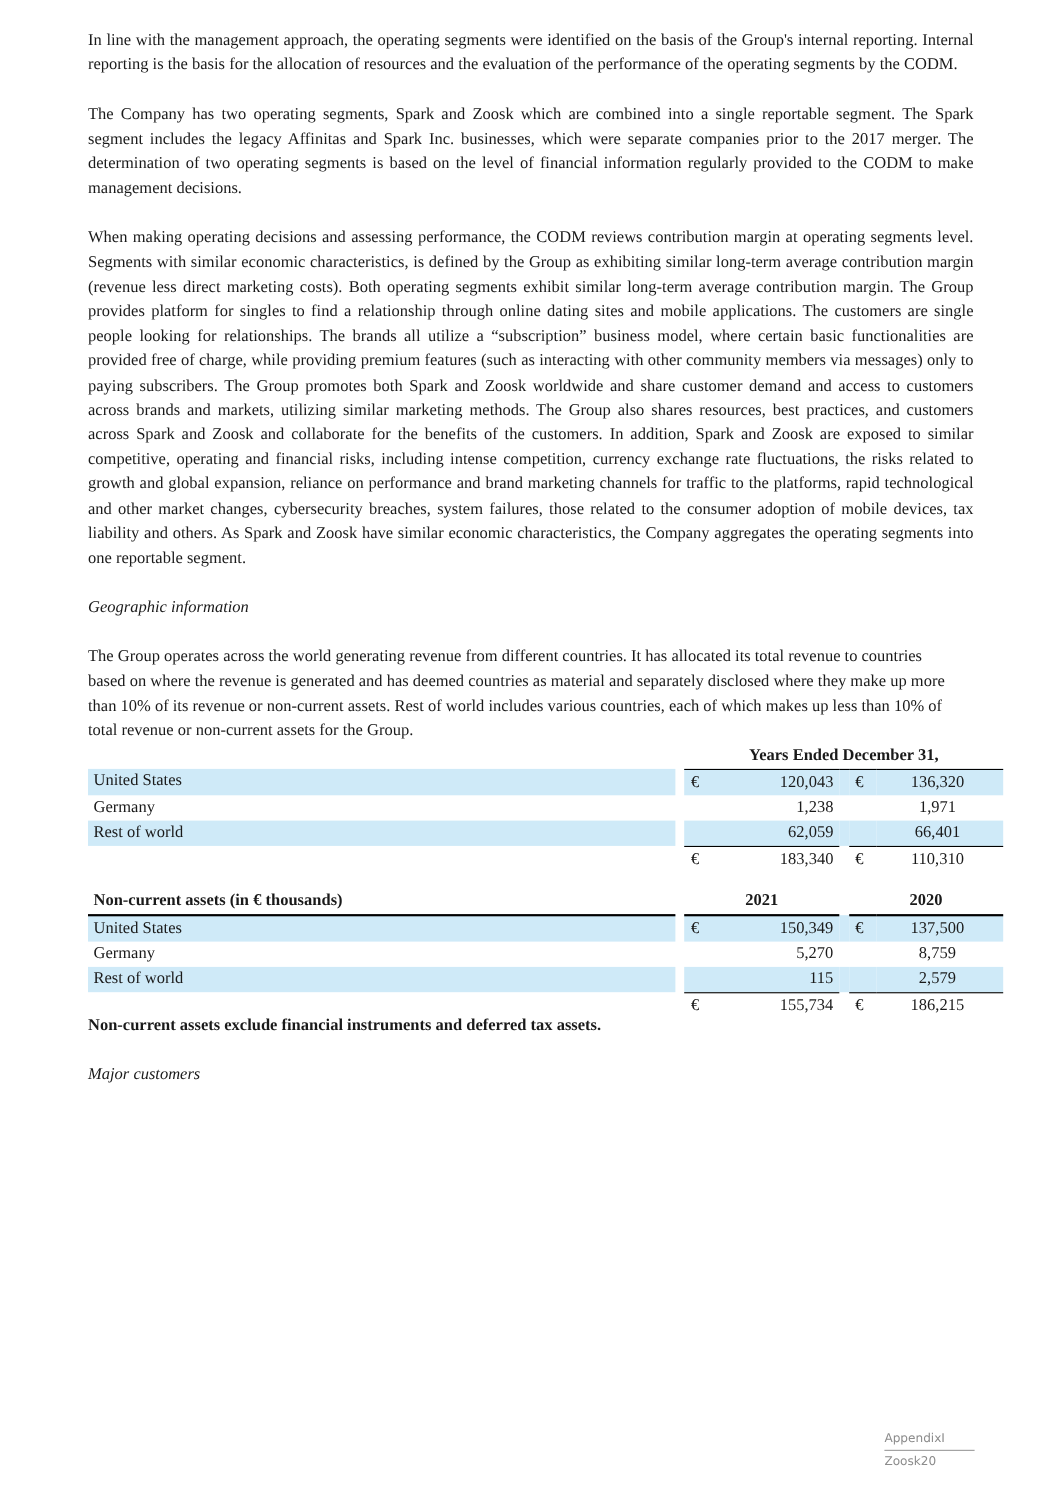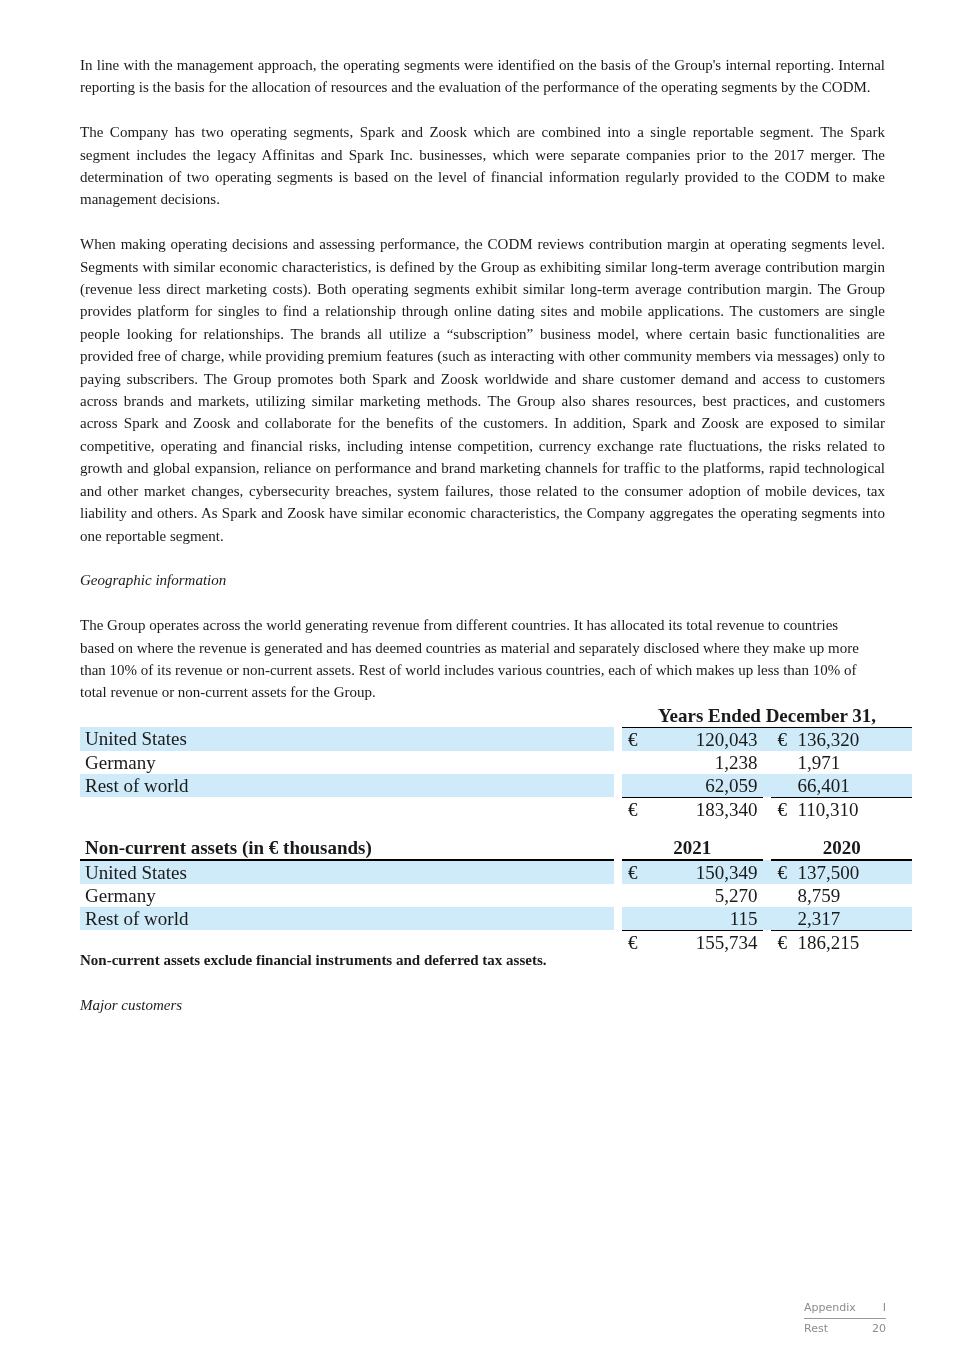--- a/index.html
+++ b/index.html
@@ -1,39 +1,39 @@
 <!DOCTYPE html>
 <html><head>
 <meta charset="utf-8">
 <style>
   html, body { margin:0; padding:0; background:#ffffff; }
   body { width:965px; height:1365px; position:relative; overflow:hidden;
          font-family:"Liberation Serif", serif; color:#1a1a1a; }
-  .page { position:absolute; left:80px; top:54px; width:805px; }
+  .page { position:absolute; left:80px; top:26px; width:805px; }
   p { margin:0; font-size:15px; line-height:22.4px; }
   .just { text-align:justify; }
   .gap { height:22.4px; }
   .italic { font-style:italic; }
-  table { border-collapse:collapse; width:832px; font-size:19px; }
+  table { border-collapse:collapse; width:832px; font-size:15px; }
   td { padding:0; height:23px; line-height:23px; }
   .c-label { width:533px; padding-left:5px; }
   .c-sp { width:8px; }
   .c-cur { width:22px; padding-left:6px; }
   .c-val { width:108px; text-align:right; padding-right:5px; }
   .c-sp2 { width:9px; }
   .c-cur2 { width:20px; padding-left:6px; }
-  .c-val2 { width:110px; text-align:left; padding-right:5px; }
+  .c-val2 { width:110px; text-align:center; padding-right:5px; }
   .shade td.c-label, .shade td.c-cur, .shade td.c-val, .shade td.c-cur2, .shade td.c-val2 { background:#cfeaf8; }
   .bold { font-weight:bold; }
   .hdr-label { border-bottom:2px solid #000; }
   .bline { border-bottom:1.5px solid #000; }
   .center { text-align:center; }
   .footer { position:absolute; left:804px; top:1298px; width:82px;
             font-family:"DejaVu Sans", sans-serif; font-size:11px; color:#8c8c8c; }
-  .footer .row { display:flex; justify-content:space-between; line-height:20px; }
+  .footer .row { display:flex; line-height:20px; }
   .footer .row.first { border-bottom:1px solid #9a9a9a; }
 </style>
 </head>
 <body>
 
 <div class="page">
   <p class="just">In line with the management approach, the operating segments were identified on the basis of the Group's internal reporting. Internal reporting is the basis for the allocation of resources and the evaluation of the performance of the operating segments by the CODM.</p>
   <div class="gap"></div>
   <p class="just">The Company has two operating segments, Spark and Zoosk which are combined into a single reportable segment. The Spark segment includes the legacy Affinitas and Spark Inc. businesses, which were separate companies prior to the 2017 merger. The determination of two operating segments is based on the level of financial information regularly provided to the CODM to make management decisions.</p>
   <div class="gap"></div>
@@ -119,21 +119,21 @@
           <td class="c-cur2"></td>
       <td class="c-val2">8,759</td>
     </tr>
     <tr class="shade">
       <td class="c-label">Rest of world</td>
       <td class="c-sp"></td>
       <td class="c-cur bline"></td>
       <td class="c-val bline">115</td>
       <td class="c-sp2" style="background:#cfeaf8;"></td>
       <td class="c-cur2 bline"></td>
-      <td class="c-val2 bline">2,317</td>
+      <td class="c-val2 bline">2,579</td>
     </tr>
     <tr>
       <td class="c-label"></td>
           <td class="c-sp"></td>
       <td class="c-cur">€</td>
       <td class="c-val">155,734</td>
       <td class="c-sp2"></td>
       <td class="c-cur2">€</td>
       <td class="c-val2">186,215</td>
     </tr>
@@ -145,16 +145,16 @@
   <p class="italic">Major customers</p>
   <div class="gap"></div>
 </div>
 
 <div class="footer">
   <div class="row first">
     <span>Appendix</span>
     <span>I</span>
   </div>
   <div class="row">
-    <span>Rest</span>
+    <span>Zoosk</span>
     <span>20</span>
   </div>
 </div>
 
 </body></html>

